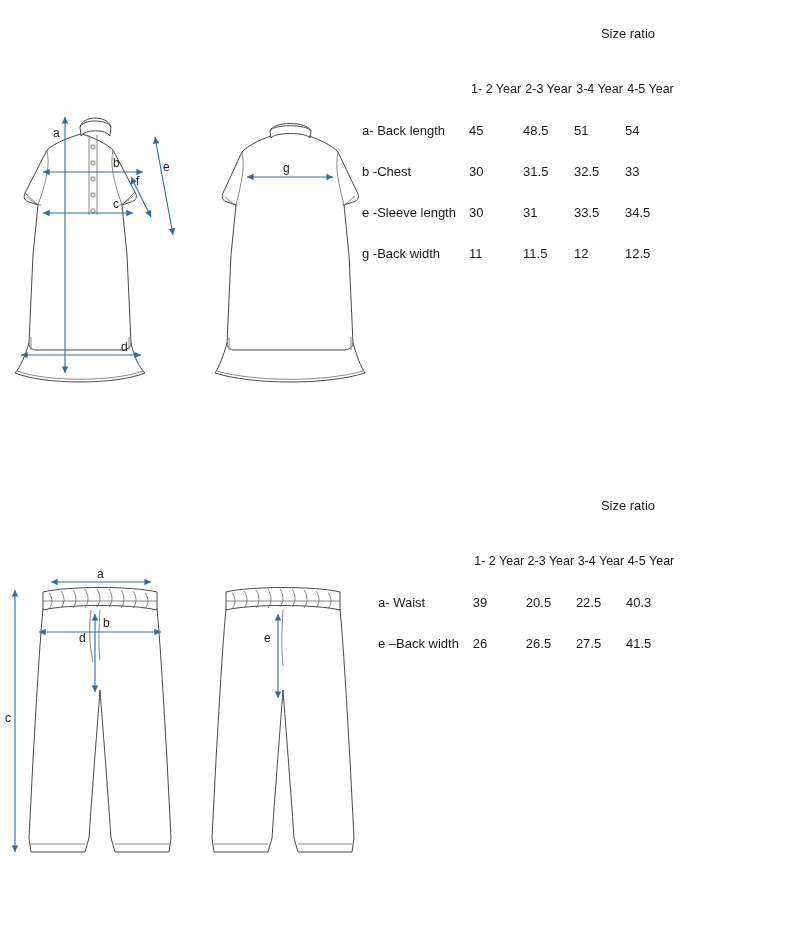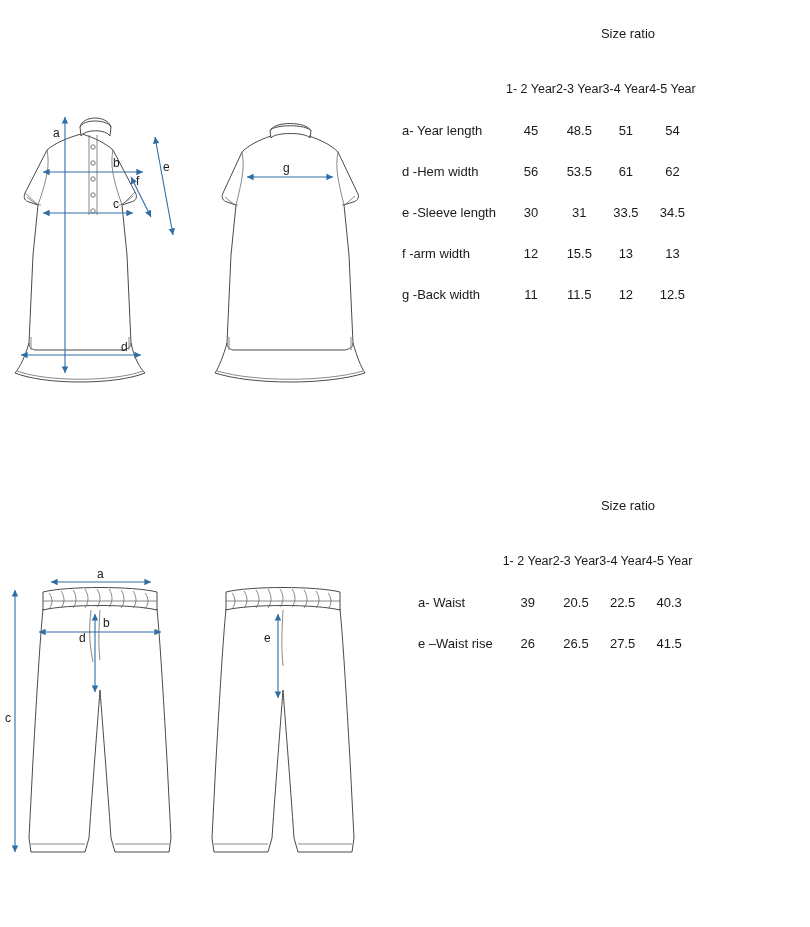--- a/index.html
+++ b/index.html
@@ -12,21 +12,21 @@
     position: relative;
     font-family: "Liberation Sans", sans-serif;
     color: #1a1a1a;
     overflow: hidden;
   }
   .section { position: absolute; left: 0; width: 676px; }
   #section-kurta { top: 0; height: 470px; }
   #section-pant  { top: 470px; height: 457px; }
 
   .sketch-area { position: absolute; }
-  .table-area  { position: absolute; margin-left: 40px; }
+  .table-area  { position: absolute; }
 
   .ratio-title {
     position: absolute;
     font-size: 13px;
     color: #1a1a1a;
     text-align: center;
     width: 160px;
   }
 
   table.size-table {
@@ -37,21 +37,21 @@
   table.size-table th {
     font-weight: normal;
     font-size: 12.5px;
     padding: 4px 0 14px 0;
     text-align: center;
     white-space: nowrap;
   }
   table.size-table th.rowhead-blank { width: 130px; }
   table.size-table td {
     padding: 13px 0;
-    text-align: center;
+    text-align: left;
     white-space: nowrap;
     font-size: 13px;
   }
   table.size-table td.rowlabel {
     text-align: left;
     padding-right: 10px;
     width: 130px;
   }
   table.size-table col.c-val { width: 83px; }
 
@@ -174,46 +174,39 @@
         <tr>
           <th class="rowhead-blank"></th>
           <th>1- 2 Year</th>
           <th>2-3 Year</th>
           <th>3-4 Year</th>
           <th>4-5 Year</th>
         </tr>
       </thead>
       <tbody>
         <tr>
-          <td class="rowlabel">a- Year length</td>
+          <td class="rowlabel">a- Back length</td>
           <td>45</td>
           <td>48.5</td>
           <td>51</td>
           <td>54</td>
         </tr>
         <tr>
-          <td class="rowlabel">d -Hem width</td>
-          <td>56</td>
-          <td>53.5</td>
-          <td>61</td>
-          <td>62</td>
+          <td class="rowlabel">b -Chest</td>
+          <td>30</td>
+          <td>31.5</td>
+          <td>32.5</td>
+          <td>33</td>
         </tr>
         <tr>
           <td class="rowlabel">e -Sleeve length</td>
           <td>30</td>
           <td>31</td>
           <td>33.5</td>
           <td>34.5</td>
-        </tr>
-        <tr>
-          <td class="rowlabel">f -arm width</td>
-          <td>12</td>
-          <td>15.5</td>
-          <td>13</td>
-          <td>13</td>
         </tr>
         <tr>
           <td class="rowlabel">g -Back width</td>
           <td>11</td>
           <td>11.5</td>
           <td>12</td>
           <td>12.5</td>
         </tr>
       </tbody>
     </table>
@@ -318,21 +311,21 @@
       </thead>
       <tbody>
         <tr>
           <td class="rowlabel">a- Waist</td>
           <td>39</td>
           <td>20.5</td>
           <td>22.5</td>
           <td>40.3</td>
         </tr>
         <tr>
-          <td class="rowlabel">e –Waist rise</td>
+          <td class="rowlabel">e –Back width</td>
           <td>26</td>
           <td>26.5</td>
           <td>27.5</td>
           <td>41.5</td>
         </tr>
       </tbody>
     </table>
   </div>
 </div>
 

